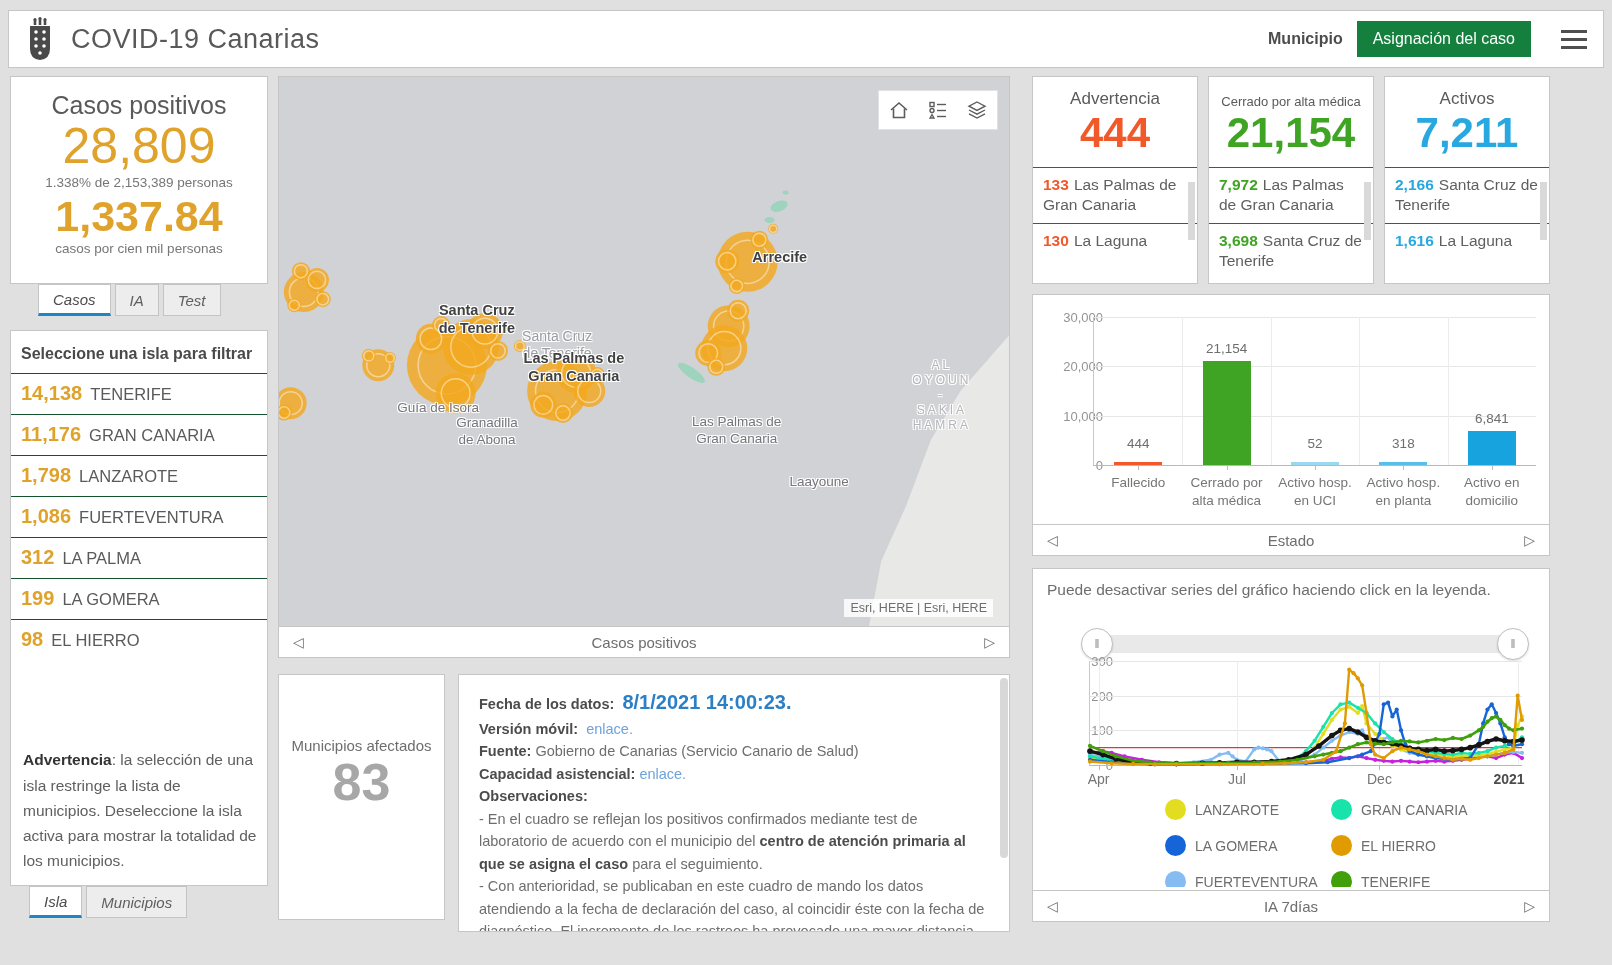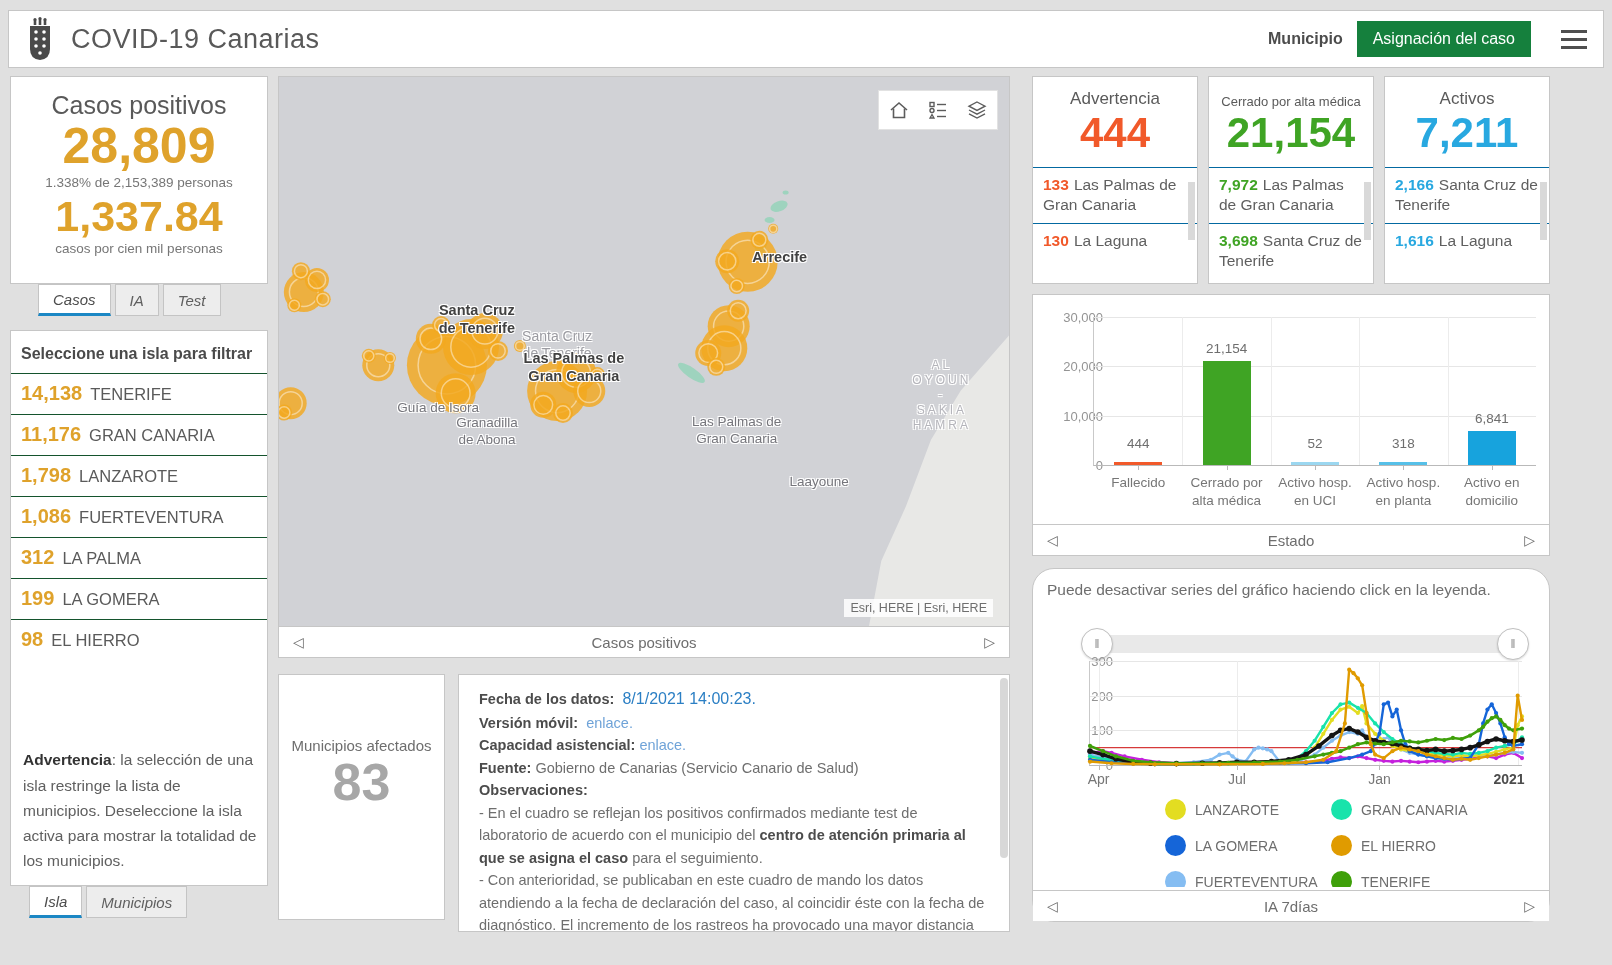--- a/index.html
+++ b/index.html
@@ -10,21 +10,21 @@
   #logo{width:30px;height:44px;margin-right:16px;flex:none;}
   #app-title{font-size:27px;color:#595959;letter-spacing:.5px;}
   #header-right{margin-left:auto;display:flex;align-items:center;gap:14px;}
   #nav-municipio{font-size:16px;font-weight:bold;color:#4c4c4c;}
   #nav-asignacion{background:#15803d;color:#fff;font-size:16px;padding:9px 16px;border:none;cursor:pointer;font-family:inherit;}
   #hamburger{width:26px;display:flex;flex-direction:column;gap:5px;cursor:pointer;margin-left:16px;}
   #hamburger span{height:3px;background:#4f4f4f;}
   
   #panel-casos{left:10px;top:76px;width:258px;height:208px;text-align:center;}
   .pc-title{font-size:25px;color:#595959;margin-top:14px;}
-  .pc-big{font-size:50px;font-weight:700;color:#dfa22b;line-height:1.05;}
+  .pc-big{font-size:50px;font-weight:400;color:#dfa22b;line-height:1.05;}
   .pc-sub{font-size:13.5px;color:#767676;margin:2px 0 4px;}
   .pc-big2{font-size:43px;font-weight:600;color:#dfa22b;line-height:1.05;}
   .tabrow{position:absolute;display:flex;gap:4px;font-style:italic;}
   #casos-tabs{left:38px;top:284px;}
   #isla-tabs{left:29px;top:886px;}
   .tab{box-sizing:border-box;border:1px solid #c4c4c4;background:#ededed;color:#5f5f5f;
        font-size:15px;display:flex;align-items:center;justify-content:center;height:32px;padding:0 14px;cursor:pointer;}
   .tab.active{background:#fff;color:#4c4c4c;border-bottom:3px solid #1b87c4;}
   #panel-islas{left:10px;top:330px;width:258px;height:556px;}
   .il-header{font-size:16px;font-weight:bold;color:#4a4a4a;padding:14px 10px 10px;}
@@ -53,21 +53,21 @@
   .carousel{position:absolute;left:0;right:0;bottom:0;height:31px;background:#fff;border-top:1px solid #c6c6c6;
      display:flex;align-items:center;justify-content:space-between;padding:0 14px;box-sizing:border-box;}
   .carousel .cap{font-size:15px;color:#6e6e6e;}
   .arrow{font-size:14px;color:#6e6e6e;cursor:pointer;}
   
   #muni-panel{left:278px;top:674px;width:167px;height:246px;text-align:center;}
   .muni-label{font-size:15px;color:#6e6e6e;margin-top:62px;}
   .muni-value{font-size:52px;font-weight:600;color:#a7a7a7;line-height:1.1;}
   #info-panel{left:458px;top:674px;width:552px;height:258px;padding:12px 20px;overflow:hidden;font-size:14.5px;line-height:1.55;color:#6e6e6e;}
   #info-panel b{color:#4c4c4c;}
-  .date-val{color:#2b7fc4;font-weight:normal;font-size:16px;}
+  .date-val{color:#2b7fc4;font-weight:bold;font-size:20px;}
   .link{color:#6fa3d8;cursor:pointer;}
   #info-scroll{position:absolute;right:1px;top:3px;width:8px;height:180px;background:#d8d8d8;border-radius:4px;}
   
   .card{top:76px;width:166px;height:208px;overflow:hidden;text-align:center;}
   .card-title{color:#5a5a5a;margin-top:12px;}
   .card-value{font-size:42px;font-weight:600;line-height:1.15;margin-bottom:10px;}
   .card-rows{text-align:left;}
   .card-row{border-top:1px solid #0369a1;padding:7px 10px;font-size:15.5px;line-height:1.3;cursor:pointer;}
   .card-row .v{font-weight:bold;margin-right:5px;}
   .card-row .l{color:#5f5f5f;}
@@ -78,21 +78,21 @@
   .hgrid{position:absolute;left:0;right:0;height:1px;background:#e6e6e6;}
   .vgrid{position:absolute;top:0;bottom:0;width:1px;background:#ececec;}
   .ytick{position:absolute;right:446px;transform:translateY(-50%);font-size:13px;color:#949494;white-space:nowrap;}
   .slot{position:absolute;bottom:0;top:0;width:20%;}
   .bar{position:absolute;left:50%;transform:translateX(-50%);bottom:0;width:48px;cursor:pointer;}
   .bar-val{position:absolute;left:0;right:0;text-align:center;font-size:13.5px;color:#6e6e6e;}
   .xlab{position:absolute;left:50%;transform:translateX(-50%);top:100%;margin-top:9px;width:74px;
         font-size:13.5px;line-height:18px;color:#767676;text-align:center;height:46px;overflow:hidden;}
   .xtick{position:absolute;left:50%;top:100%;width:1px;height:5px;background:#b9b9b9;}
   
-  #line-panel{left:1032px;top:568px;width:518px;height:354px;border-radius:22px;}
+  #line-panel{left:1032px;top:568px;width:518px;height:354px;}
   #line-note{position:absolute;left:14px;top:12px;font-size:15.5px;color:#6e6e6e;}
   #slider{position:absolute;left:56px;top:66px;width:432px;height:18px;background:#e9e9e9;border-radius:2px;}
   .handle{position:absolute;top:-7px;width:30px;height:30px;border-radius:50%;background:#fff;border:1px solid #c0c0c0;
      box-shadow:0 1px 2px rgba(0,0,0,.15);display:flex;align-items:center;justify-content:center;
      color:#8a8a8a;font-size:12px;cursor:ew-resize;}
   #line-plot{position:absolute;left:56px;top:92px;width:432px;height:104px;border-left:1px solid #c9c9c9;border-bottom:1px solid #b9b9b9;}
   .lyt{position:absolute;right:436px;transform:translateY(-50%);font-size:13px;color:#949494;}
   .lxt{position:absolute;top:110px;transform:translateX(-50%);font-size:14px;color:#767676;}
   .lxt.bold{font-weight:bold;color:#4c4c4c;}
   .lvtick{position:absolute;top:104px;width:1px;height:5px;background:#b9b9b9;}
@@ -301,24 +301,24 @@
 </div>
 
 <div class="panel" id="info-panel">
   <div>
     <b>Fecha de los datos:</b>&nbsp; <span class="date-val">8/1/2021 14:00:23.</span>
   </div>
   <div>
     <b>Versión móvil:</b>&nbsp; <span class="link">enlace.</span>
   </div>
   <div>
+    <b>Fuente:</b> <span>Gobierno de Canarias (Servicio Canario de Salud)</span>
+  </div>
+  <div>
     <b>Capacidad asistencial:</b> <span class="link">enlace.</span>
-  </div>
-  <div>
-    <b>Fuente:</b> <span>Gobierno de Canarias (Servicio Canario de Salud)</span>
   </div>
   <div><b>Observaciones:</b></div>
   <div>
     <span>- En el cuadro se reflejan los positivos confirmados mediante test de laboratorio de acuerdo con el municipio del </span><b>centro de atención primaria al que se asigna el caso</b><span> para el seguimiento.</span>
   </div>
   <div><span>- Con anterioridad, se publicaban en este cuadro de mando los datos atendiendo a la fecha de declaración del caso, al coincidir éste con la fecha de diagnóstico. El incremento de los rastreos ha provocado una mayor distancia temporal entre la fecha de declaración y la fecha de diagnóstico por lo que</span></div>
   <div id="info-scroll"></div>
 </div>
 
 <div class="panel card" style="left:1032px">
@@ -733,21 +733,21 @@
         <circle cx="414.71999999999997" cy="91.86666666666667" r="2.1" fill="#e09b00"></circle>
         <circle cx="423.36" cy="88.4" r="2.1" fill="#e09b00"></circle>
         <circle cx="427.68" cy="34.66666666666667" r="2.1" fill="#e09b00"></circle>
         <circle cx="432" cy="58.93333333333333" r="2.1" fill="#e09b00"></circle>
       </svg>
     <div class="lvtick" style="left:2%"></div>
       <div class="lvtick" style="left:34%"></div>
       <div class="lvtick" style="left:67%"></div>
     <div class="lxt" style="left:2%">Apr</div>
     <div class="lxt" style="left:34%">Jul</div>
-    <div class="lxt" style="left:67%">Jan</div>
+    <div class="lxt" style="left:67%">Dec</div>
     <div class="lxt bold" style="left:97%">2021</div>
   </div>
   <div id="legend">
     <div class="leg-item" style="left:132px;top:6px">
         <span class="legend-dot" style="background: rgb(227, 221, 33);"></span>
         <span class="leg-text">LANZAROTE</span>
       </div>
     <div class="leg-item" style="left:298px;top:6px">
         <span class="legend-dot" style="background: rgb(24, 227, 171);"></span>
         <span class="leg-text">GRAN CANARIA</span>

